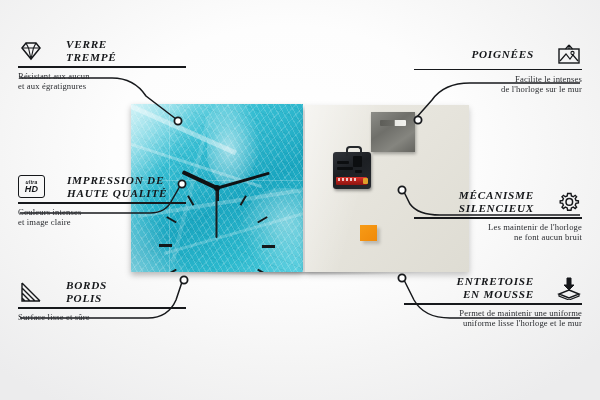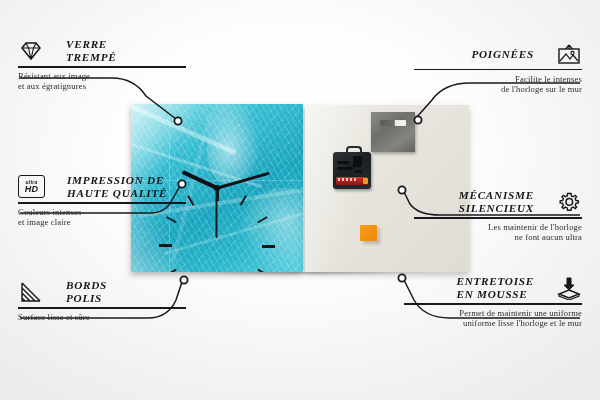--- a/index.html
+++ b/index.html
@@ -73,21 +73,21 @@
     background:radial-gradient(ellipse 170px 5px at 50% 0%, rgba(0,0,0,.28) 0%, rgba(0,0,0,0) 75%);}
   
   .callout{position:absolute;}
   .callout .head{display:flex;align-items:center;gap:22px;font-style:italic;}
   .callout.right .head{justify-content:flex-end;}
   .title{
     font-family:"Liberation Serif", serif;
     font-weight:bold;font-size:11.2px;letter-spacing:.75px;color:#15171a;
     line-height:12.6px;text-transform:uppercase;
   }
-  .callout.right .title{}
+  .callout.right .title{text-align:right;}
   .rule{height:1.4px;background:#17191c;margin:3px 0 3.5px 0;}
   .desc{
     font-family:"Liberation Serif", serif;
     font-size:8.6px;line-height:10.4px;color:#2a2c30;letter-spacing:.15px;
   }
   .callout.right .desc{text-align:right;}
   .icon{flex:0 0 auto;width:26px;height:24px;display:block;}
   
   .hd{width:25px;height:21px;border:1.6px solid #15171a;border-radius:3px;
       display:flex;flex-direction:column;align-items:center;justify-content:center;}
@@ -202,21 +202,21 @@
           <path d="M4 9 L22 9 M8 4 L10.5 9 L13 20 M18 4 L15.5 9 L13 20" stroke-width="1.1"></path>
         </svg>
       </span>
       <span class="title">
         <span>VERRE</span><br>
         <span>TREMPÉ</span>
       </span>
     </div>
     <div class="rule"></div>
     <div class="desc">
-      <span>Résistant aux image</span><br>
+      <span>Résistant aux aucun</span><br>
       <span>et aux égratignures</span>
     </div>
   </div>
 
   <div class="callout left" style="left:18px;top:174px;width:168px;">
     <div class="head">
       <span class="icon hd">
         <b>ultra</b>
         <s>HD</s>
       </span>
@@ -280,21 +280,21 @@
       <span class="icon">
         <svg viewBox="0 0 26 24" width="26" height="24" fill="none" stroke="#15171a" stroke-width="1.5">
           <path d="M13 3.5 L15 3.5 L15.4 5.9 L17.3 6.7 L19.2 5.3 L20.6 6.7 L19.2 8.6 L20 10.5 L22.4 10.9 L22.4 12.9 L20 13.3 L19.2 15.2 L20.6 17.1 L19.2 18.5 L17.3 17.1 L15.4 17.9 L15 20.3 L13 20.3 L11.6 20.3 L11.2 17.9 L9.3 17.1 L7.4 18.5 L6 17.1 L7.4 15.2 L6.6 13.3 L4.2 12.9 L4.2 10.9 L6.6 10.5 L7.4 8.6 L6 6.7 L7.4 5.3 L9.3 6.7 L11.2 5.9 L11.6 3.5 Z" stroke-width="1.4"></path>
           <circle cx="13.3" cy="11.9" r="3.3" stroke-width="1.5"></circle>
         </svg>
       </span>
     </div>
     <div class="rule"></div>
     <div class="desc">
       <span>Les maintenir de l'horloge</span><br>
-      <span>ne font aucun ultra</span>
+      <span>ne font aucun bruit</span>
     </div>
   </div>
 
   <div class="callout right" style="left:404px;top:275px;width:178px;">
     <div class="head">
       <span class="title">
         <span>ENTRETOISE</span><br>
         <span>EN MOUSSE</span>
       </span>
       <span class="icon">

